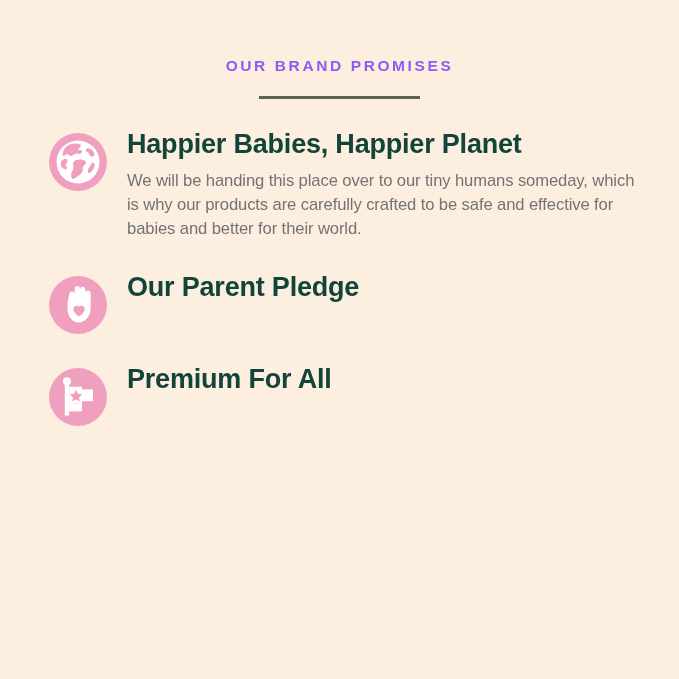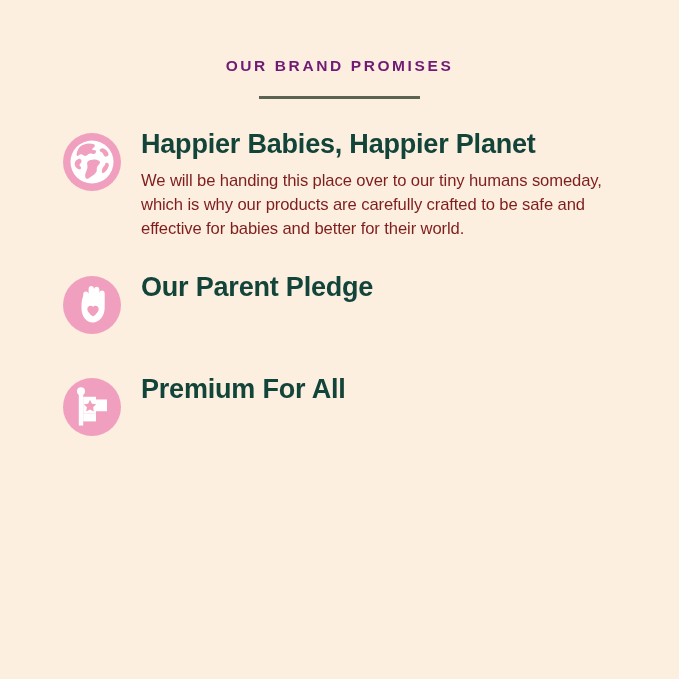--- a/index.html
+++ b/index.html
@@ -25,21 +25,21 @@
   
   .header {
     padding-top: 57px;
     text-align: center;
   }
   .eyebrow-title {
     font-family: "Liberation Sans", sans-serif;
     font-size: 15.5px;
     font-weight: bold;
     letter-spacing: 2.6px;
-    color: #701a75;
+    color: #8b5cf6;
     line-height: 1.1;
     margin: 0;
   }
   .divider-wrap {
     display: flex;
     justify-content: center;
     margin-top: 22px;
   }
   .divider {
     width: 161px;
@@ -47,21 +47,21 @@
     background: #5A6450;
   }
 
   
   .sections {
     margin-top: 31px;
   }
   .promise {
     display: flex;
     align-items: flex-start;
-    padding-left: 62px;
+    padding-left: 48px;
     padding-right: 38px;
     margin-bottom: 26px;
   }
   .promise:last-child { margin-bottom: 8px; }
 
   .icon-badge {
     flex: 0 0 auto;
     width: 60px;
     height: 60px;
     border-radius: 50%;
@@ -87,29 +87,29 @@
     font-size: 27px;
     font-weight: bold;
     color: #12443A;
     line-height: 1.06;
     margin: 0 0 10px 0;
     letter-spacing: -0.2px;
   }
   .promise-text {
     font-family: "Liberation Sans", sans-serif;
     font-size: 16.6px;
-    color: #7f1d1d;
+    color: #737373;
     line-height: 1.46;
     margin: 0;
     letter-spacing: -0.1px;
   }
 
   
   .promise.s1 { margin-bottom: 32px; }
-  .promise.s2 { margin-bottom: 40px; }
+  .promise.s2 { margin-bottom: 30px; }
 </style>
 </head>
 <body>
 
 <div class="page">
 
   <div class="header">
     <h1 class="eyebrow-title">OUR BRAND PROMISES</h1>
     <div class="divider-wrap">
       <div class="divider"></div>

